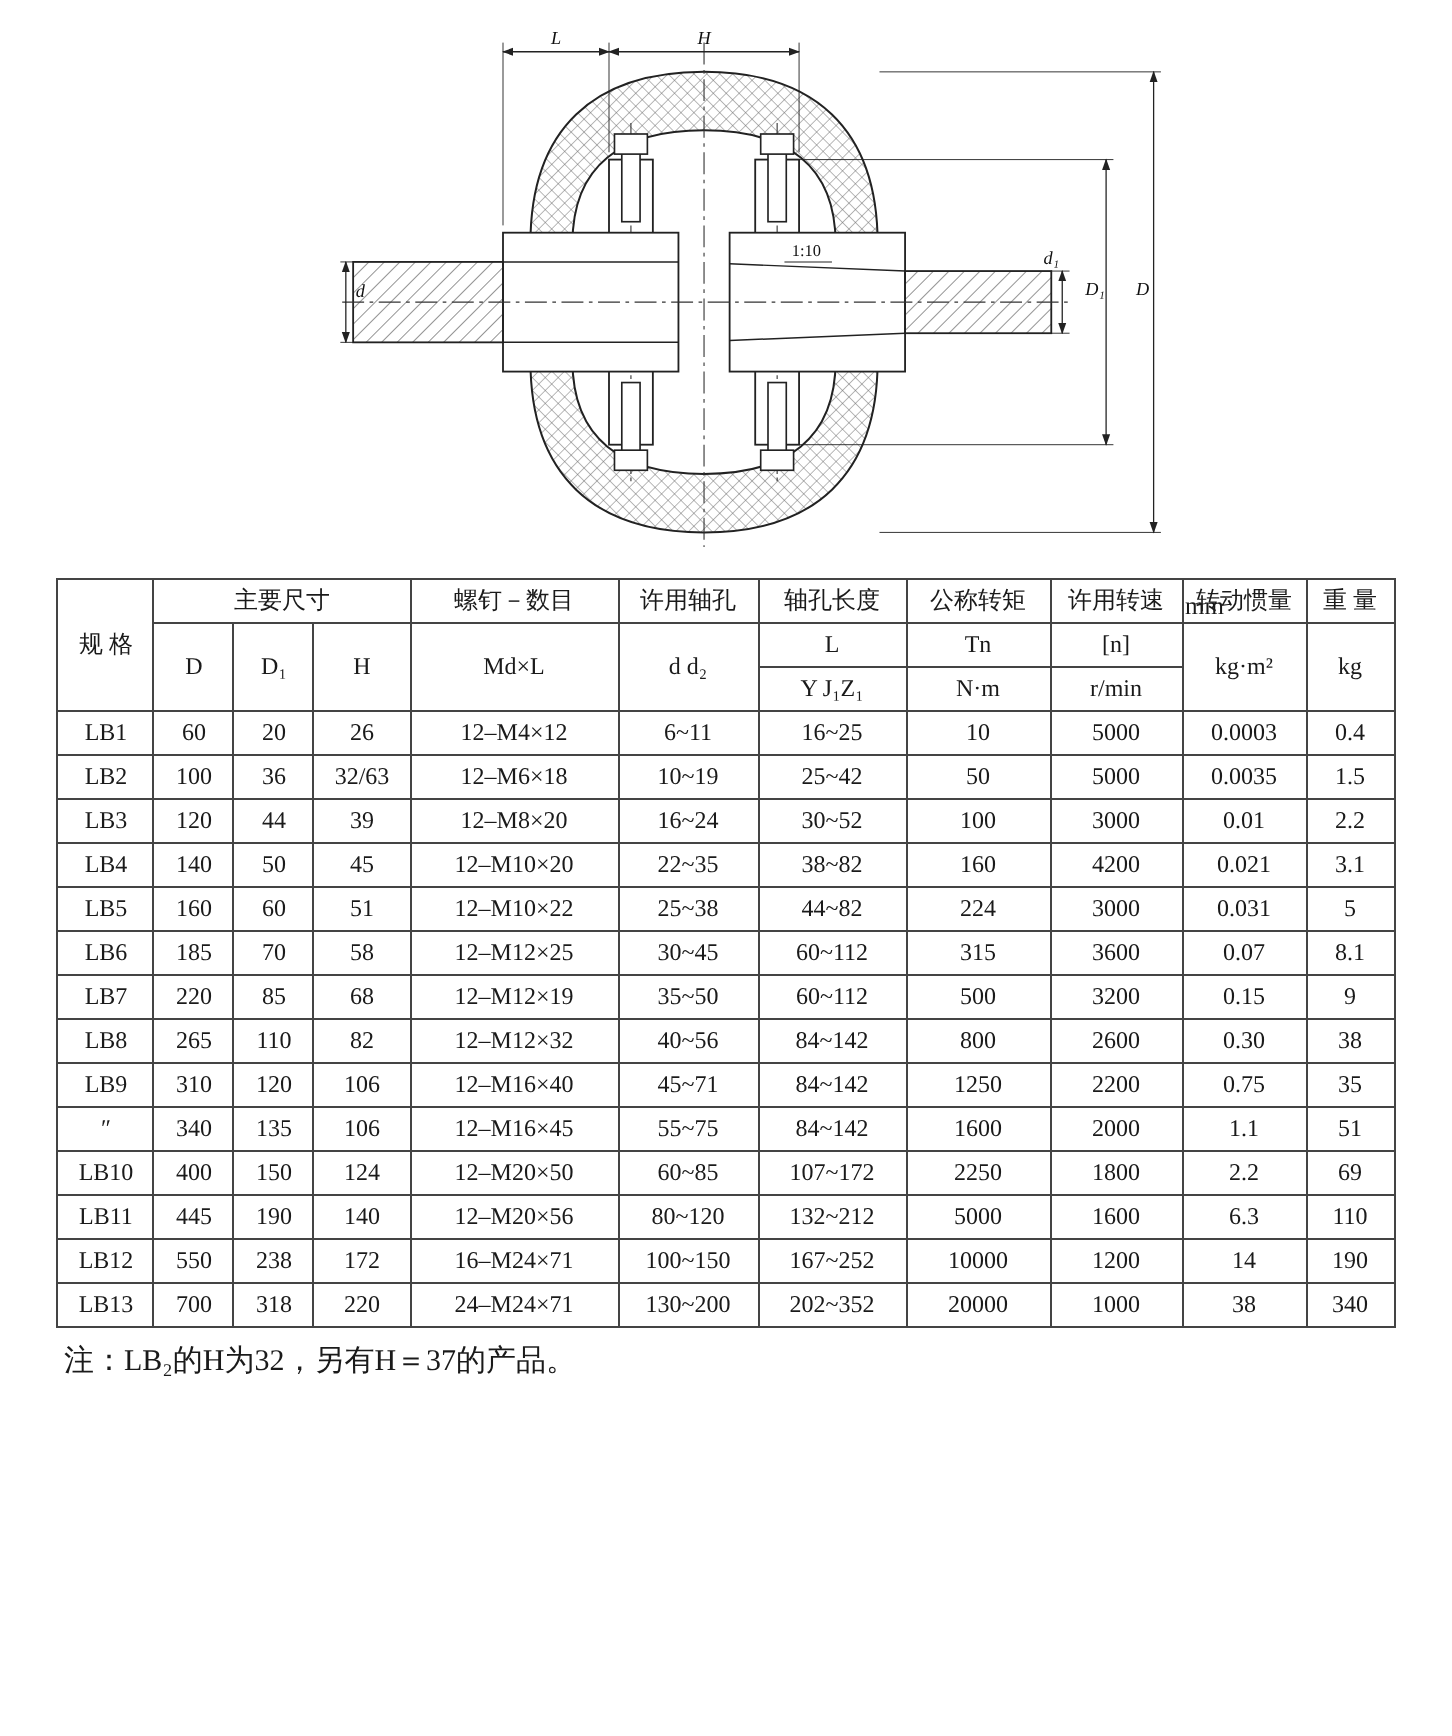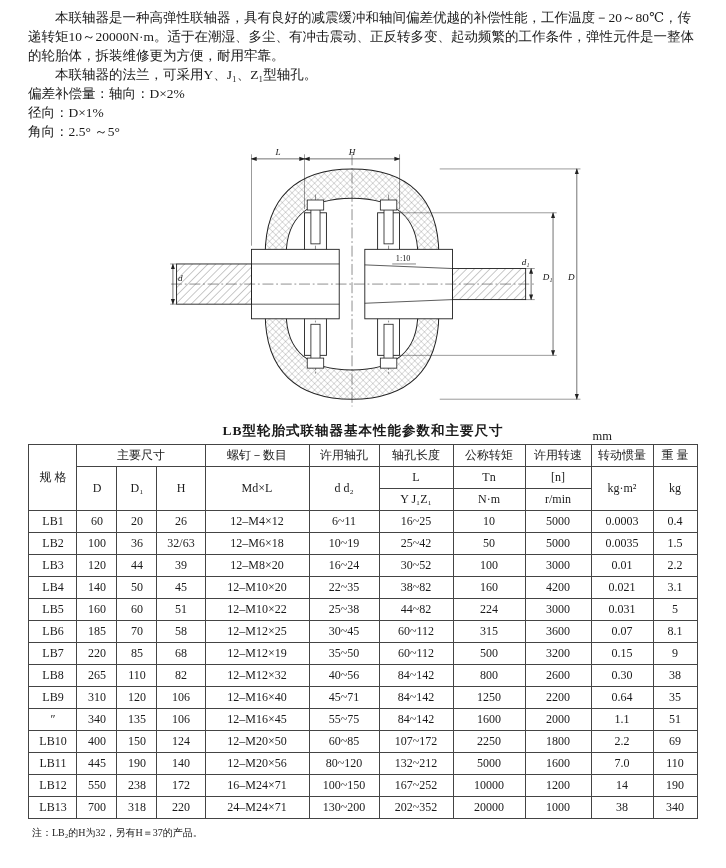--- a/index.html
+++ b/index.html
@@ -15,37 +15,30 @@
   .comp2{margin-left:114px;}
   .drawing-wrap{display:flex;justify-content:center;padding-left:42px;margin-top:6px;}
   .table-title-row{position:relative;text-align:center;margin:10px 0 4px 0;font-size:13.5px;}
   .table-title{font-weight:bold;letter-spacing:1px;}
   .table-unit{position:absolute;right:86px;top:7px;font-size:12.5px;}
   .spec-table{border-collapse:collapse;table-layout:fixed;width:668px;margin:2px auto 0 auto;}
   .spec-table th,.spec-table td{
     border:1px solid #444;font-weight:normal;font-size:12px;text-align:center;
     padding:1px 0;height:19px;line-height:1.15;overflow:hidden;white-space:nowrap;
   }
-  .footnote{margin:7px 0 0 4px;font-size:10px;}
+  .footnote{margin:7px 0 0 4px;font-size:15px;}
   svg text{font-family:"Liberation Serif","DejaVu Serif",serif;}
   .dim-label{font-style:italic;font-size:10px;fill:#111;}
   .taper-label{font-size:9px;fill:#111;}
 </style>
 </head>
 <body>
 
 <div class="page">
 
-  <div class="text-block">
-    <p class="indent">本联轴器是一种高弹性联轴器，具有良好的减震缓冲和轴间偏差优越的补偿性能，工作温度－20～80℃，传递转矩10～20000N·m。适于在潮湿、多尘、有冲击震动、正反转多变、起动频繁的工作条件，弹性元件是一整体的轮胎体，拆装维修更为方便，耐用牢靠。</p>
-    <p class="indent">本联轴器的法兰，可采用Y、J₁、Z₁型轴孔。</p>
-    <p class="comp1">偏差补偿量：轴向：D×2%</p>
-    <p class="comp2">径向：D×1%</p>
-    <p class="comp2">角向：2.5° ～5°</p>
-  </div>
 
   <div class="drawing-wrap">
     <svg width="430" height="265" viewBox="0 0 470 290">
       <defs>
         <pattern id="hatch" patternUnits="userSpaceOnUse" width="6" height="6" patternTransform="rotate(45)">
           <line x1="0" y1="0" x2="0" y2="6" stroke="#555" stroke-width="0.7"></line>
         </pattern>
         <pattern id="xhatch" patternUnits="userSpaceOnUse" width="5" height="5" patternTransform="rotate(45)">
           <line x1="0" y1="0" x2="0" y2="5" stroke="#666" stroke-width="0.5"></line>
           <line x1="0" y1="0" x2="5" y2="0" stroke="#666" stroke-width="0.5"></line>
@@ -115,21 +108,20 @@
       <text class="dim-label" x="414" y="146" text-anchor="middle">D₁</text>
 
       <line x1="296" y1="24" x2="450" y2="24" stroke="#222" stroke-width="0.5"></line>
       <line x1="296" y1="276" x2="450" y2="276" stroke="#222" stroke-width="0.5"></line>
       <line x1="446" y1="24" x2="446" y2="276" stroke="#222" stroke-width="0.7" marker-start="url(#arr)" marker-end="url(#arr)"></line>
       <text class="dim-label" x="440" y="146" text-anchor="middle">D</text>
     </svg>
   </div>
 
   <div class="table-title-row">
-    <span class="table-title">LB型轮胎式联轴器基本性能参数和主要尺寸</span>
     <span class="table-unit">mm</span>
   </div>
 
   <table class="spec-table">
     <colgroup>
       <col style="width:48px">
         <col style="width:40px">
         <col style="width:40px">
         <col style="width:48px">
       <col style="width:104px">
@@ -278,21 +270,21 @@
         <tr>
           <td>LB9</td>
           <td>310</td>
           <td>120</td>
           <td>106</td>
           <td>12–M16×40</td>
           <td>45~71</td>
           <td>84~142</td>
           <td>1250</td>
           <td>2200</td>
-          <td>0.64</td>
+          <td>0.75</td>
           <td>35</td>
         </tr>
         <tr>
           <td>″</td>
           <td>340</td>
           <td>135</td>
           <td>106</td>
           <td>12–M16×45</td>
           <td>55~75</td>
           <td>84~142</td>
@@ -317,21 +309,21 @@
         <tr>
           <td>LB11</td>
           <td>445</td>
           <td>190</td>
           <td>140</td>
           <td>12–M20×56</td>
           <td>80~120</td>
           <td>132~212</td>
           <td>5000</td>
           <td>1600</td>
-          <td>7.0</td>
+          <td>6.3</td>
           <td>110</td>
         </tr>
         <tr>
           <td>LB12</td>
           <td>550</td>
           <td>238</td>
           <td>172</td>
           <td>16–M24×71</td>
           <td>100~150</td>
           <td>167~252</td>

